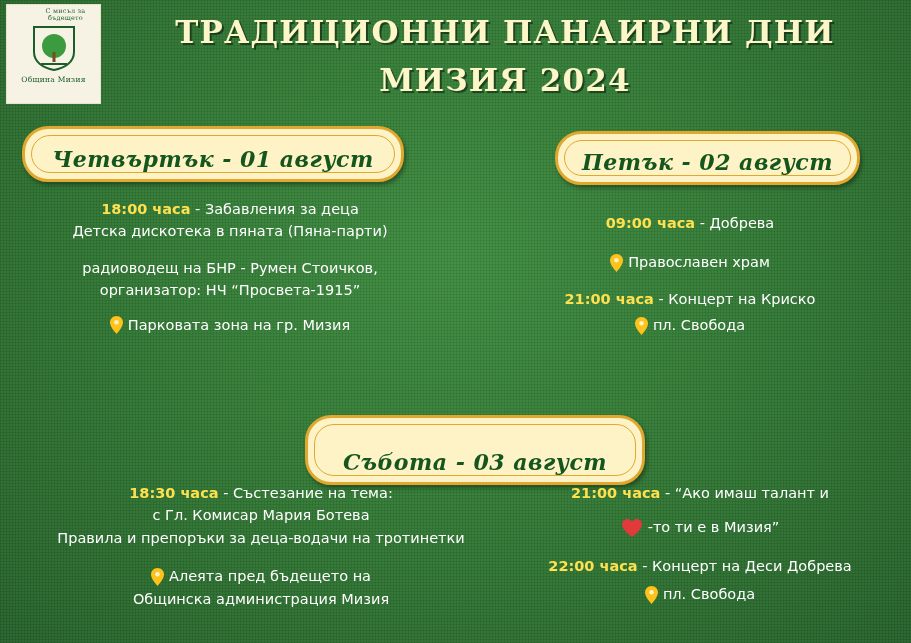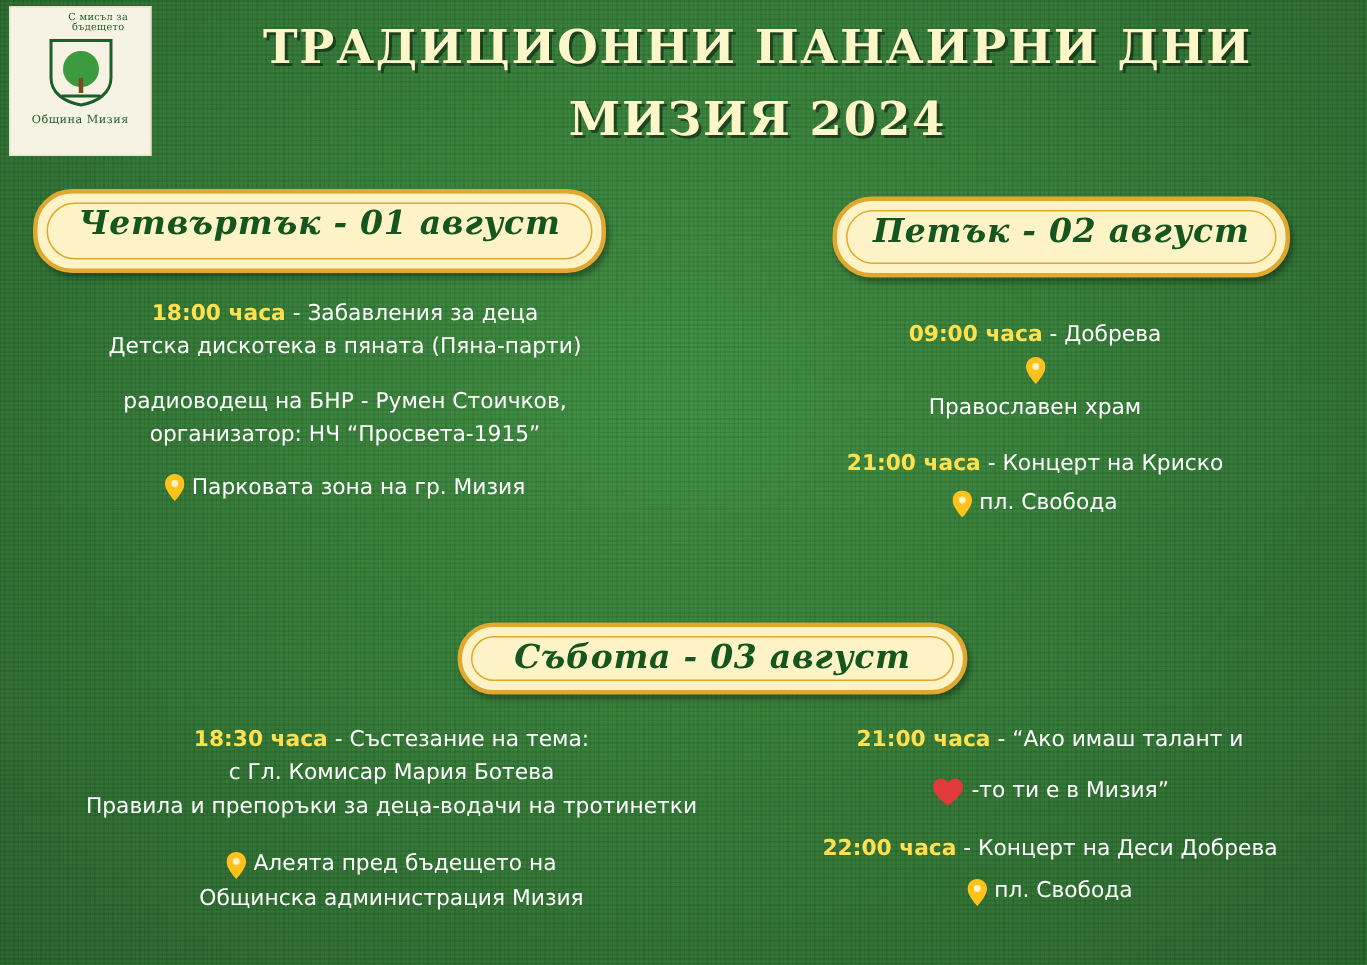--- a/index.html
+++ b/index.html
@@ -103,21 +103,21 @@
     align-items: center;
     justify-content: center;
     box-sizing: border-box;
   }
   .day-banner-inner {
     border: 1.5px solid #e0a82e;
     border-radius: 20px;
     width: calc(100% - 12px);
     height: calc(100% - 12px);
     display: flex;
-    align-items: flex-start;
+    align-items: flex-end;
     justify-content: center;
     box-sizing: border-box;
   }
   .day-label {
     font-family: "DejaVu Serif", serif;
     font-style: italic;
     font-weight: bold;
     font-size: 22px;
     color: #14561d;
     letter-spacing: 0.5px;
@@ -220,21 +220,21 @@
     </div>
   </div>
 
   <div class="evt-block" style="left:470px; top:212px; width:440px;">
     <div class="evt-line">
       <span class="time">09:00 часа</span>
       <span>-</span>
       <span>Добрева</span>
     </div>
 
-    <div class="venue-line" style="margin-top:4px;flex-direction:column;">
+    <div class="venue-line" style="margin-top:17px;">
       <span class="pin-icon">
         <svg width="13" height="18" viewBox="0 0 13 18">
           <path d="M6.5 0 C2.9 0 0 2.9 0 6.5 C0 11.2 6.5 18 6.5 18 C6.5 18 13 11.2 13 6.5 C13 2.9 10.1 0 6.5 0 Z" fill="#ffc21a"></path>
           <circle cx="6.5" cy="6.3" r="2.3" fill="#fdf3c6"></circle>
         </svg>
       </span>
       <span class="venue-text">Православен храм</span>
     </div>
 
     <div style="height:14px"></div>
@@ -249,21 +249,21 @@
       <span class="pin-icon">
         <svg width="13" height="18" viewBox="0 0 13 18">
           <path d="M6.5 0 C2.9 0 0 2.9 0 6.5 C0 11.2 6.5 18 6.5 18 C6.5 18 13 11.2 13 6.5 C13 2.9 10.1 0 6.5 0 Z" fill="#ffc21a"></path>
           <circle cx="6.5" cy="6.3" r="2.3" fill="#fdf3c6"></circle>
         </svg>
       </span>
       <span class="venue-text">пл. Свобода</span>
     </div>
   </div>
 
-  <div class="day-banner" style="left:305px; top:415px; width:340px; height:48px;">
+  <div class="day-banner" style="left:305px; top:415px; width:340px; height:70px;">
     <div class="day-banner-inner">
       <span class="day-label">Събота - 03 август</span>
     </div>
   </div>
 
   <div class="evt-block" style="left:6px; top:482px; width:510px;">
     <div class="evt-line">
       <span class="time">18:30 часа</span>
       <span>-</span>
       <span>Състезание на тема:</span>

